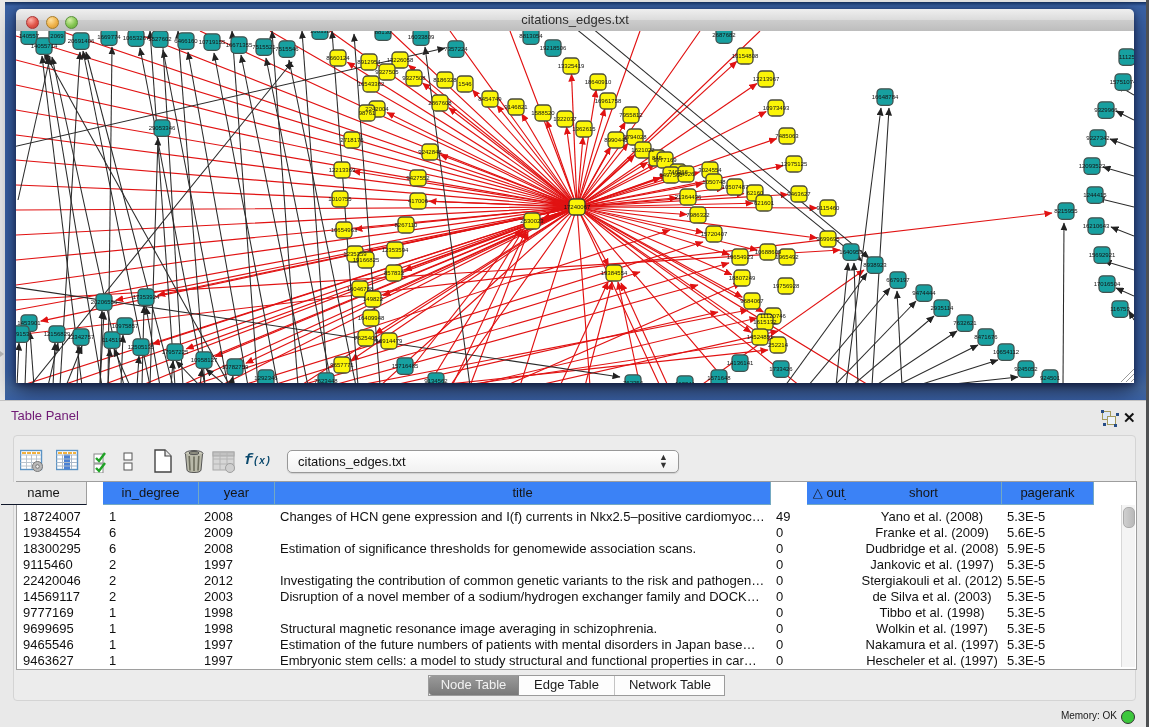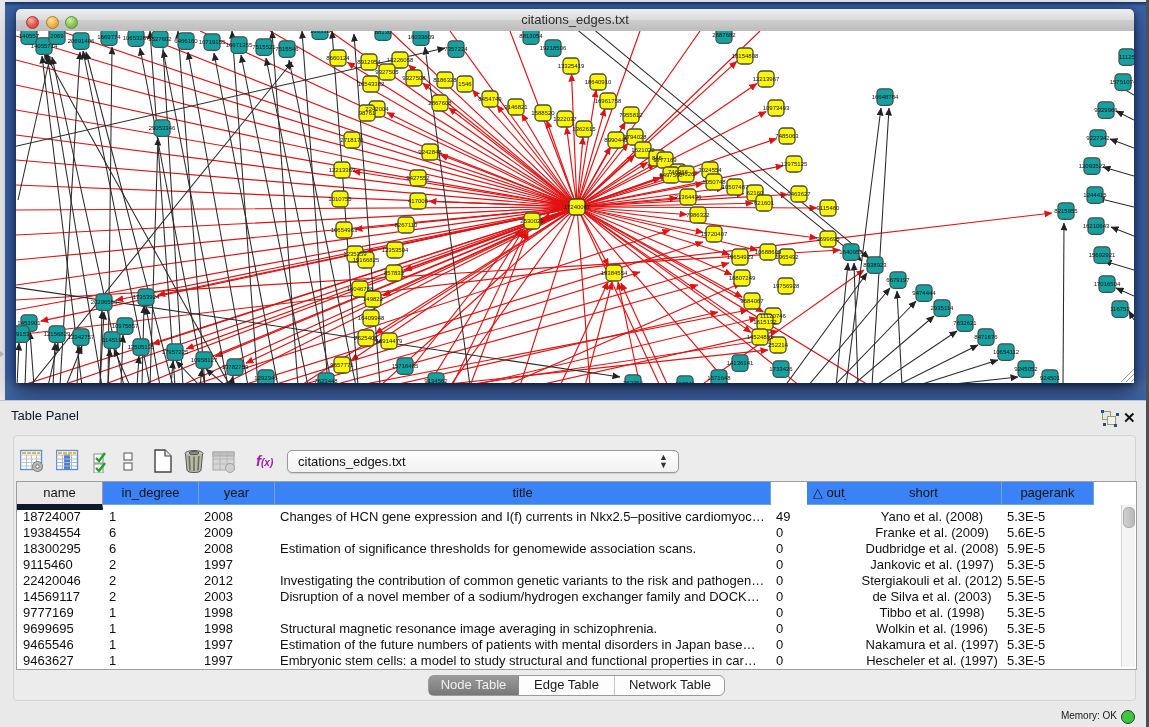--- a/index.html
+++ b/index.html
@@ -6,45 +6,45 @@
 #bluepanel{position:absolute;left:5px;top:2px;width:1141px;height:398px;background:linear-gradient(180deg,#17305c 0,#1f3f74 1px,#3a62a5 4px,#3a62a5 370px,#44699f 385px,#3a62a5 398px)}
 #macwin{position:absolute;left:11px;top:7px;width:1118px;height:374px;border-radius:5px 5px 0 0;box-shadow:0 8px 22px rgba(0,0,25,.6),0 2px 6px rgba(0,0,25,.5)}
 #titlebar{position:absolute;left:0;top:0;width:1118px;height:22px;border-radius:5px 5px 0 0;background:linear-gradient(180deg,#efefef 0,#dcdcdc 48%,#cccccc 52%,#bdbdbd 100%);border-bottom:1px solid #808080}
 #titlebar .t{position:absolute;left:0;right:0;top:3px;text-align:center;font-size:13px;color:#2e2e2e}
 .tl{position:absolute;top:6.5px;width:11px;height:11px;border-radius:50%}
 #tlr{left:10px;background:radial-gradient(circle at 35% 28%,#ffb3aa,#e0564a 55%,#c23a30);border:.5px solid #a33}
 #tly{left:30px;background:radial-gradient(circle at 35% 28%,#ffe2a0,#efb24a 55%,#d3912e);border:.5px solid #a87c28}
 #tlg{left:49px;background:radial-gradient(circle at 35% 28%,#d5f0a8,#85c653 55%,#62a338);border:.5px solid #58903a}
 #graphwrap{position:absolute;left:0;top:22px;width:1118px;height:352px;background:#fff;overflow:hidden}
 #tablepanel{position:absolute;left:0;top:400px;width:1146px;height:327px;background:#e9e9e9;border-top:1px solid #c3c3c3}
-#tp-title{position:absolute;left:11px;top:408px;font-size:13px;color:#0f172a}
+#tp-title{position:absolute;left:11px;top:408px;font-size:13px;color:#701a75}
 #tp-float{position:absolute;left:1101px;top:410px}
 #tp-x{position:absolute;left:1123px;top:409px;font-size:15px;font-weight:bold;color:#111}
 .ic{position:absolute}
-#fx{position:absolute;left:256px;top:452px;font-size:15px;font-style:italic;font-weight:bold;color:#a21caf;font-family:Liberation Sans, sans-serif}
+#fx{position:absolute;left:244px;top:452px;font-size:15px;font-style:italic;font-weight:bold;color:#0c4a6e;font-family:Liberation Mono, monospace}
 #fx small{font-size:10px;font-weight:bold}
 #combo{position:absolute;left:287px;top:450px;width:390px;height:21px;border:1px solid #989898;border-radius:5px;background:linear-gradient(180deg,#ffffff,#f1f1f1);box-shadow:0 1px 1px rgba(0,0,0,.12)}
 #combo .cl{position:absolute;left:10px;top:3px;font-size:13px;color:#111}
 #combo .ar{position:absolute;right:10px;top:2px;font-size:9px;color:#333;line-height:8px}
 #tbl{position:absolute;left:16px;top:481px;width:1119px;height:187px;background:#fff;border:1px solid #9e9e9e}
 .th{position:absolute;top:482px;height:22px;background:#3b82f6;border-right:1px solid #74a9c2;border-bottom:1px solid #74a9c2;font-size:13px;color:#151515;text-align:center;line-height:22px}
-#h0{left:17px;width:85px;background:#e9e9e9;border-right:1px solid #9e9e9e;border-bottom:6px solid #0f172a}
+#h0{left:1px;width:85px;background:#e9e9e9;border-right:1px solid #9e9e9e;border-bottom:1px solid #0f172a}
 #h1{left:103px;width:95px}
 #h2{left:199px;width:75px}
 #h3{left:275px;width:495px}
 #h4{left:807px;width:74px;text-align:center;padding-left:4px;width:70px}
 #h5{left:846px;width:155px}
 #h6{left:1002px;width:91px}
 .tr{position:absolute;left:17px;width:1103px;height:16px;font-size:13px;color:#101010;white-space:nowrap}
 .tr span{position:absolute;top:2px}
 .c0{left:6px}.c1{left:92px}.c2{left:187px}.c3{left:263px}.c4{left:759px}
 .c5{left:829px;width:172px;text-align:center}.c6{left:990px}
 #vscroll{position:absolute;left:1121px;top:505px;width:13px;height:162px;background:#f4f4f4;border-left:1px solid #d8d8d8}
 #vthumb{position:absolute;left:1122.5px;top:507px;width:10px;height:19px;border-radius:5px;background:linear-gradient(90deg,#cfcfcf,#b9b9b9);border:1px solid #ababab}
-#tabs{position:absolute;left:428px;top:675px;width:295px;height:19px;border:1px solid #9b9b9b;border-radius:6px;background:#fdfdfd;font-size:13px}
+#tabs{position:absolute;left:428px;top:675px;width:295px;height:19px;border:1px solid #9b9b9b;border-radius:0;background:#fdfdfd;font-size:13px}
 #tabs .seg{position:absolute;top:0;height:19px;text-align:center;line-height:18px;color:#1c1c1c}
 #tabs #seg0{left:0;width:89px;background:linear-gradient(180deg,#9a9a9a,#787878);color:#f2f2f2;border-radius:3px 0 0 3px;border-right:1px solid #8a8a8a}
 #tabs #seg1{left:90px;width:95px}
 #tabs #seg2{left:185px;width:110px;border-left:1px solid #c4c4c4}
 #mem{position:absolute;right:32px;top:710px;font-size:10px;color:#1a1a1a}
 #memdot{position:absolute;left:1121px;top:710px;width:12px;height:12px;border-radius:50%;background:#3dc73d;border:1.5px solid #333}
 #rstrip{position:absolute;left:1146px;top:0;width:3px;height:727px;background:#4e5052}
 </style></head>
 <body>
 <div id="bluepanel">
@@ -632,21 +632,21 @@
     <span class="c4">0</span>
     <span class="c5">Tibbo et al. (1998)</span>
     <span class="c6">5.3E-5</span>
   </div>
 <div class="tr" style="top:619px">
     <span class="c0">9699695</span>
     <span class="c1">1</span>
     <span class="c2">1998</span>
     <span class="c3">Structural magnetic resonance image averaging in schizophrenia.</span>
     <span class="c4">0</span>
-    <span class="c5">Wolkin et al. (1996)</span>
+    <span class="c5">Wolkin et al. (1997)</span>
     <span class="c6">5.3E-5</span>
   </div>
 <div class="tr" style="top:635px">
     <span class="c0">9465546</span>
     <span class="c1">1</span>
     <span class="c2">1997</span>
     <span class="c3">Estimation of the future numbers of patients with mental disorders in Japan base…</span>
     <span class="c4">0</span>
     <span class="c5">Nakamura et al. (1997)</span>
     <span class="c6">5.3E-5</span>

